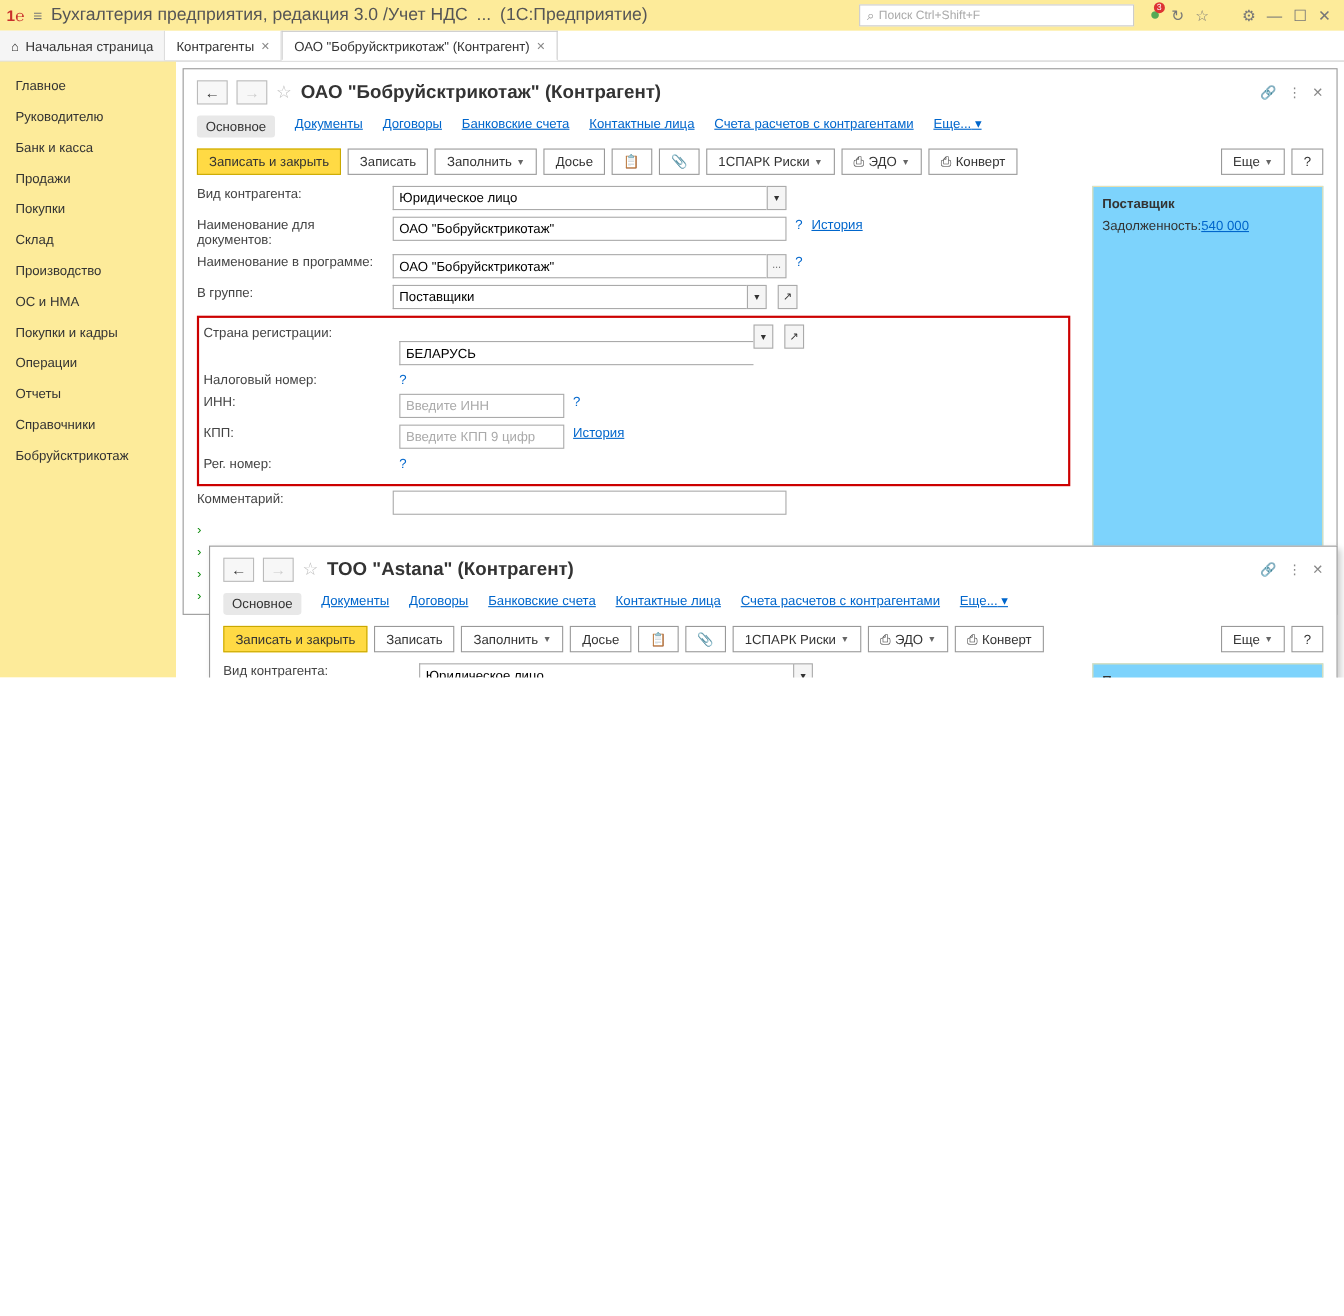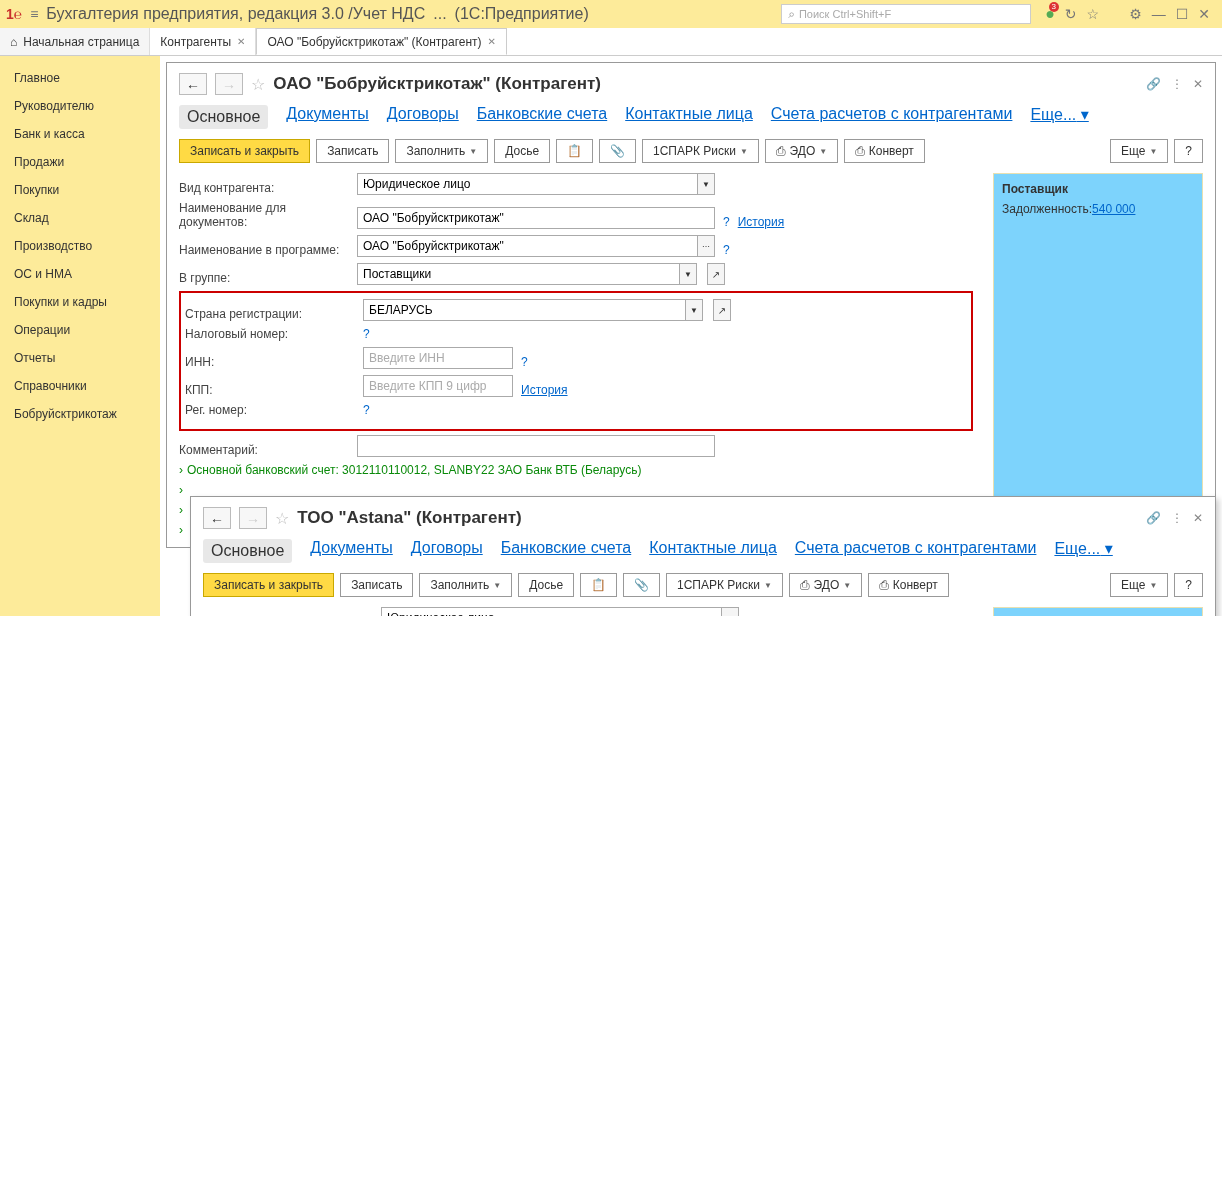--- a/index.html
+++ b/index.html
@@ -23,31 +23,31 @@
 .sidebar{width:160px;background:#fdeb9a;min-height:560px;padding:8px 0}
 .side-item{padding:7px 14px;font-size:12px;color:#333;cursor:pointer}
 .content{flex:1;padding:6px;position:relative}
 .form-card{border:1px solid #999;background:#fff;padding:10px 12px;margin-bottom:8px;position:relative}
 .form-card.overlay{position:absolute;left:30px;top:440px;right:6px;box-shadow:3px 3px 6px rgba(0,0,0,.2);z-index:10}
 .card-hdr{display:flex;align-items:center;gap:8px;margin-bottom:10px}
 .nav-btn{border:1px solid #bbb;background:#f7f7f7;width:28px;height:22px;display:flex;align-items:center;justify-content:center;font-size:14px;cursor:pointer}
 .star{color:#bbb;font-size:16px}
 .card-title{font-size:17px;font-weight:bold}
 .hdr-right{margin-left:auto;display:flex;gap:10px;align-items:center;color:#888}
-.tabbar{display:flex;gap:18px;margin-bottom:10px;font-size:16px}
+.tabbar{display:flex;gap:18px;margin-bottom:10px;font-size:12px}
 .tb{color:#0066cc;text-decoration:underline;cursor:pointer}
 .tb.sel{background:#e8e8e8;color:#333;text-decoration:none;padding:3px 8px;border-radius:3px}
 .toolbar{display:flex;gap:6px;margin-bottom:10px;flex-wrap:wrap}
 .btn{border:1px solid #999;background:#fff;padding:4px 10px;font-size:12px;cursor:pointer;display:flex;align-items:center;gap:4px}
 .btn.primary{background:#ffda44;border-color:#c9a800;font-weight:normal}
 .btn .dd{font-size:8px;color:#666}
 .toolbar-right{margin-left:auto;display:flex;gap:6px}
 .form-body{display:flex;gap:20px}
 .fields{flex:1}
-.row{display:flex;align-items:flex-end;margin-bottom:6px;gap:8px}
+.row{display:flex;align-items:flex-start;margin-bottom:6px;gap:8px}
 .lbl{width:170px;font-size:12px;color:#444}
 .inp{border:1px solid #aaa;padding:3px 5px;font-size:12px;background:#fff;height:22px}
 .sel-wrap{display:flex}
 .sel-wrap .inp{border-right:none}
 .dd-btn{border:1px solid #aaa;background:#f5f5f5;width:18px;height:22px;font-size:8px;display:flex;align-items:center;justify-content:center;cursor:pointer}
 .ext-btn{border:1px solid #aaa;background:#f5f5f5;width:18px;height:22px;font-size:10px;display:flex;align-items:center;justify-content:center;cursor:pointer;margin-left:2px}
 .help{color:#0066cc;cursor:pointer;font-size:12px}
 .link{color:#0066cc;text-decoration:underline;cursor:pointer;font-size:12px}
 .redbox{border:2px solid #c00;padding:6px 4px;margin:4px 0}
 .side-panel{width:210px;background:#7dd3fc;border:1px solid #e8e0b0;padding:8px;font-size:12px}
@@ -188,21 +188,21 @@
               <div class="sel-wrap">
                 <input class="inp" style="width: 322px;" value="Поставщики">
                 <div class="dd-btn">▼</div>
               </div>
               <div class="ext-btn">↗</div>
             </div>
      <div class="redbox">
       <div class="row">
                 <span class="lbl">Страна регистрации:</span>
                 <div class="sel-wrap">
-                  <input class="inp" style="width: 322px;" value="БЕЛАРУСЬ">
+                  <input class="inp" style="width: 322px; margin-top: 15px;" value="БЕЛАРУСЬ">
                   <div class="dd-btn">▼</div>
                 </div>
                 <div class="ext-btn">↗</div>
               </div>
       <div class="row">
                 <span class="lbl">Налоговый номер:</span>
                 <span class="help">?</span>
               </div>
       <div class="row">
                 <span class="lbl">ИНН:</span>
@@ -218,21 +218,20 @@
                 <span class="lbl">Рег. номер:</span>
                 <span class="help">?</span>
               </div>
      </div>
      <div class="row">
               <span class="lbl">Комментарий:</span>
               <input class="inp" style="width: 358px;">
             </div>
      <div class="expand">
               <span class="arr">›</span>
-              <span>Основной банковский счет: 3012110110012, SLANBY22 ЗАО Банк ВТБ (Беларусь)</span>
             </div>
      <div class="expand">
               <span class="arr">›</span>
             </div>
      <div class="expand">
               <span class="arr">›</span>
             </div>
      <div class="expand">
               <span class="arr">›</span>
             </div>

